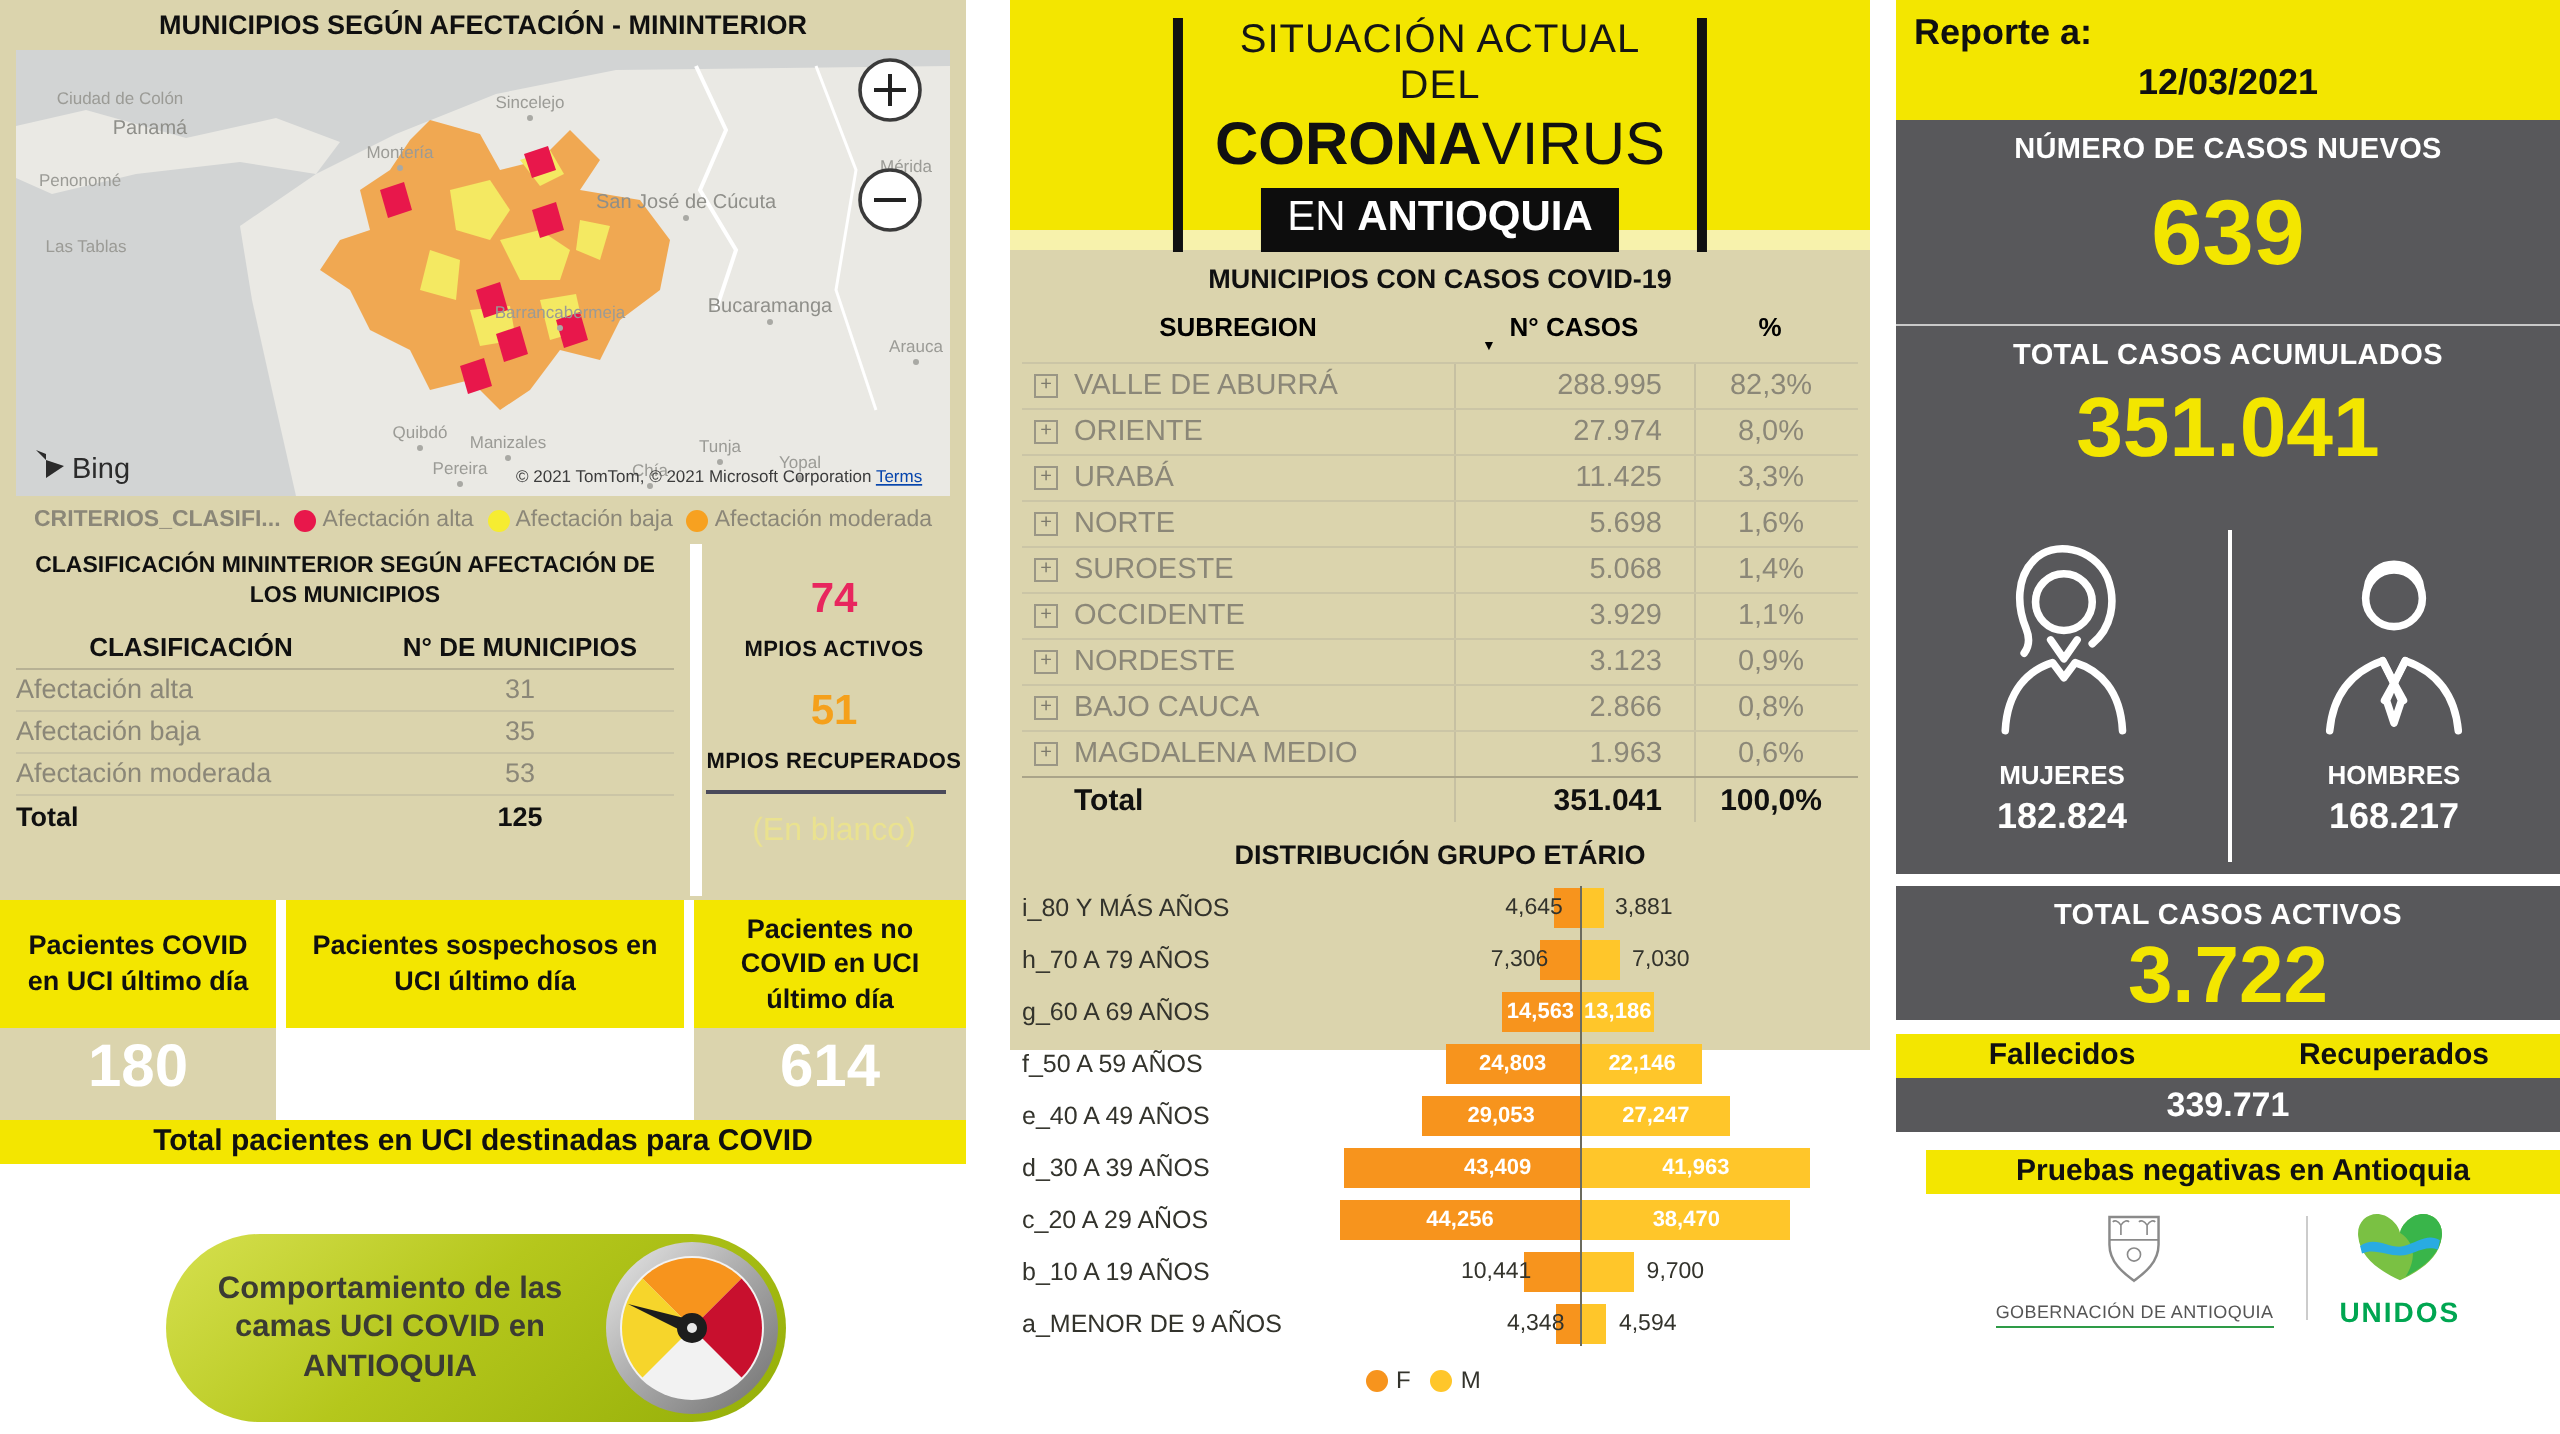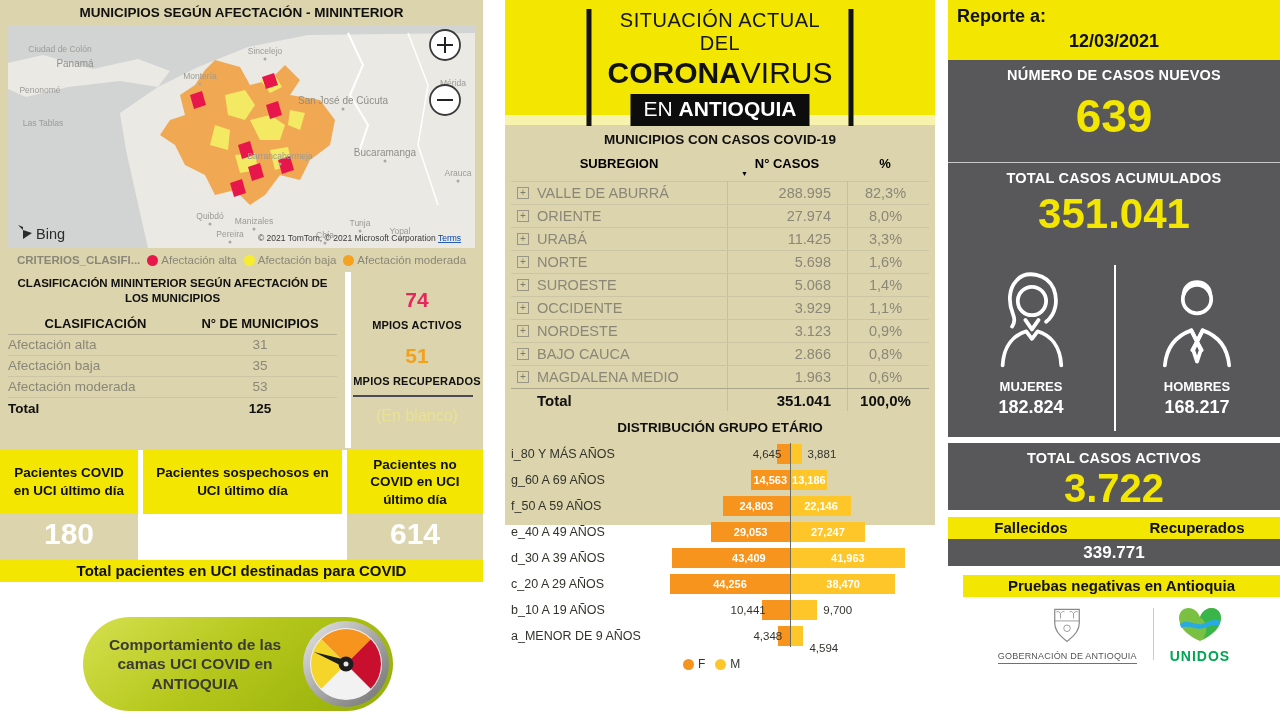--- a/index.html
+++ b/index.html
@@ -398,20 +398,29 @@
     <div class="pyr-row">
           <span class="pyr-label">i_80 Y MÁS AÑOS</span>
           <div class="pyr-area">
             <div class="pyr-bar" style="left: 112.405px; width: 12.5949px; background: rgb(247, 148, 29);"></div>
             <div class="pyr-bar" style="left: 126px; width: 10.5233px; background: rgb(255, 198, 42);"></div>
             <span class="pyr-out" style="right: 153.595px;">4,645</span>
             <span class="pyr-out" style="left: 142.523px;">3,881</span>
           </div>
         </div>
         <div class="pyr-row">
+          <span class="pyr-label">h_70 A 79 AÑOS</span>
+          <div class="pyr-area">
+            <div class="pyr-bar" style="left: 105.19px; width: 19.8102px; background: rgb(247, 148, 29);"></div>
+            <div class="pyr-bar" style="left: 126px; width: 19.0618px; background: rgb(255, 198, 42);"></div>
+            <span class="pyr-out" style="right: 160.81px;">7,306</span>
+            <span class="pyr-out" style="left: 151.062px;">7,030</span>
+          </div>
+        </div>
+        <div class="pyr-row">
           <span class="pyr-label">g_60 A 69 AÑOS</span>
           <div class="pyr-area">
             <div class="pyr-bar" style="left: 85.5125px; width: 39.4875px; background: rgb(247, 148, 29);"></div>
             <div class="pyr-bar" style="left: 126px; width: 35.7538px; background: rgb(255, 198, 42);"></div>
             <div class="pyr-in" style="left: 85.5125px; width: 39.4875px;">14,563</div>
             <div class="pyr-in" style="left: 126px; width: 35.7538px;">13,186</div>
           </div>
         </div>
         <div class="pyr-row">
           <span class="pyr-label">f_50 A 59 AÑOS</span>
@@ -457,21 +466,21 @@
             <span class="pyr-out" style="right: 169.311px;">10,441</span>
             <span class="pyr-out" style="left: 158.302px;">9,700</span>
           </div>
         </div>
         <div class="pyr-row">
           <span class="pyr-label">a_MENOR DE 9 AÑOS</span>
           <div class="pyr-area">
             <div class="pyr-bar" style="left: 113.21px; width: 11.7896px; background: rgb(247, 148, 29);"></div>
             <div class="pyr-bar" style="left: 126px; width: 12.4566px; background: rgb(255, 198, 42);"></div>
             <span class="pyr-out" style="right: 152.79px;">4,348</span>
-            <span class="pyr-out" style="left: 144.457px; margin-top: 12px;">4,594</span>
+            <span class="pyr-out" style="left: 144.457px;">4,594</span>
           </div>
         </div>
       </div>
     <div class="pyr-legend">
       <span class="it">
           <span class="dot" style="background: rgb(247, 148, 29);"></span>
           <span>F</span>
         </span>
       <span class="it">
           <span class="dot" style="background: rgb(255, 198, 42);"></span>

